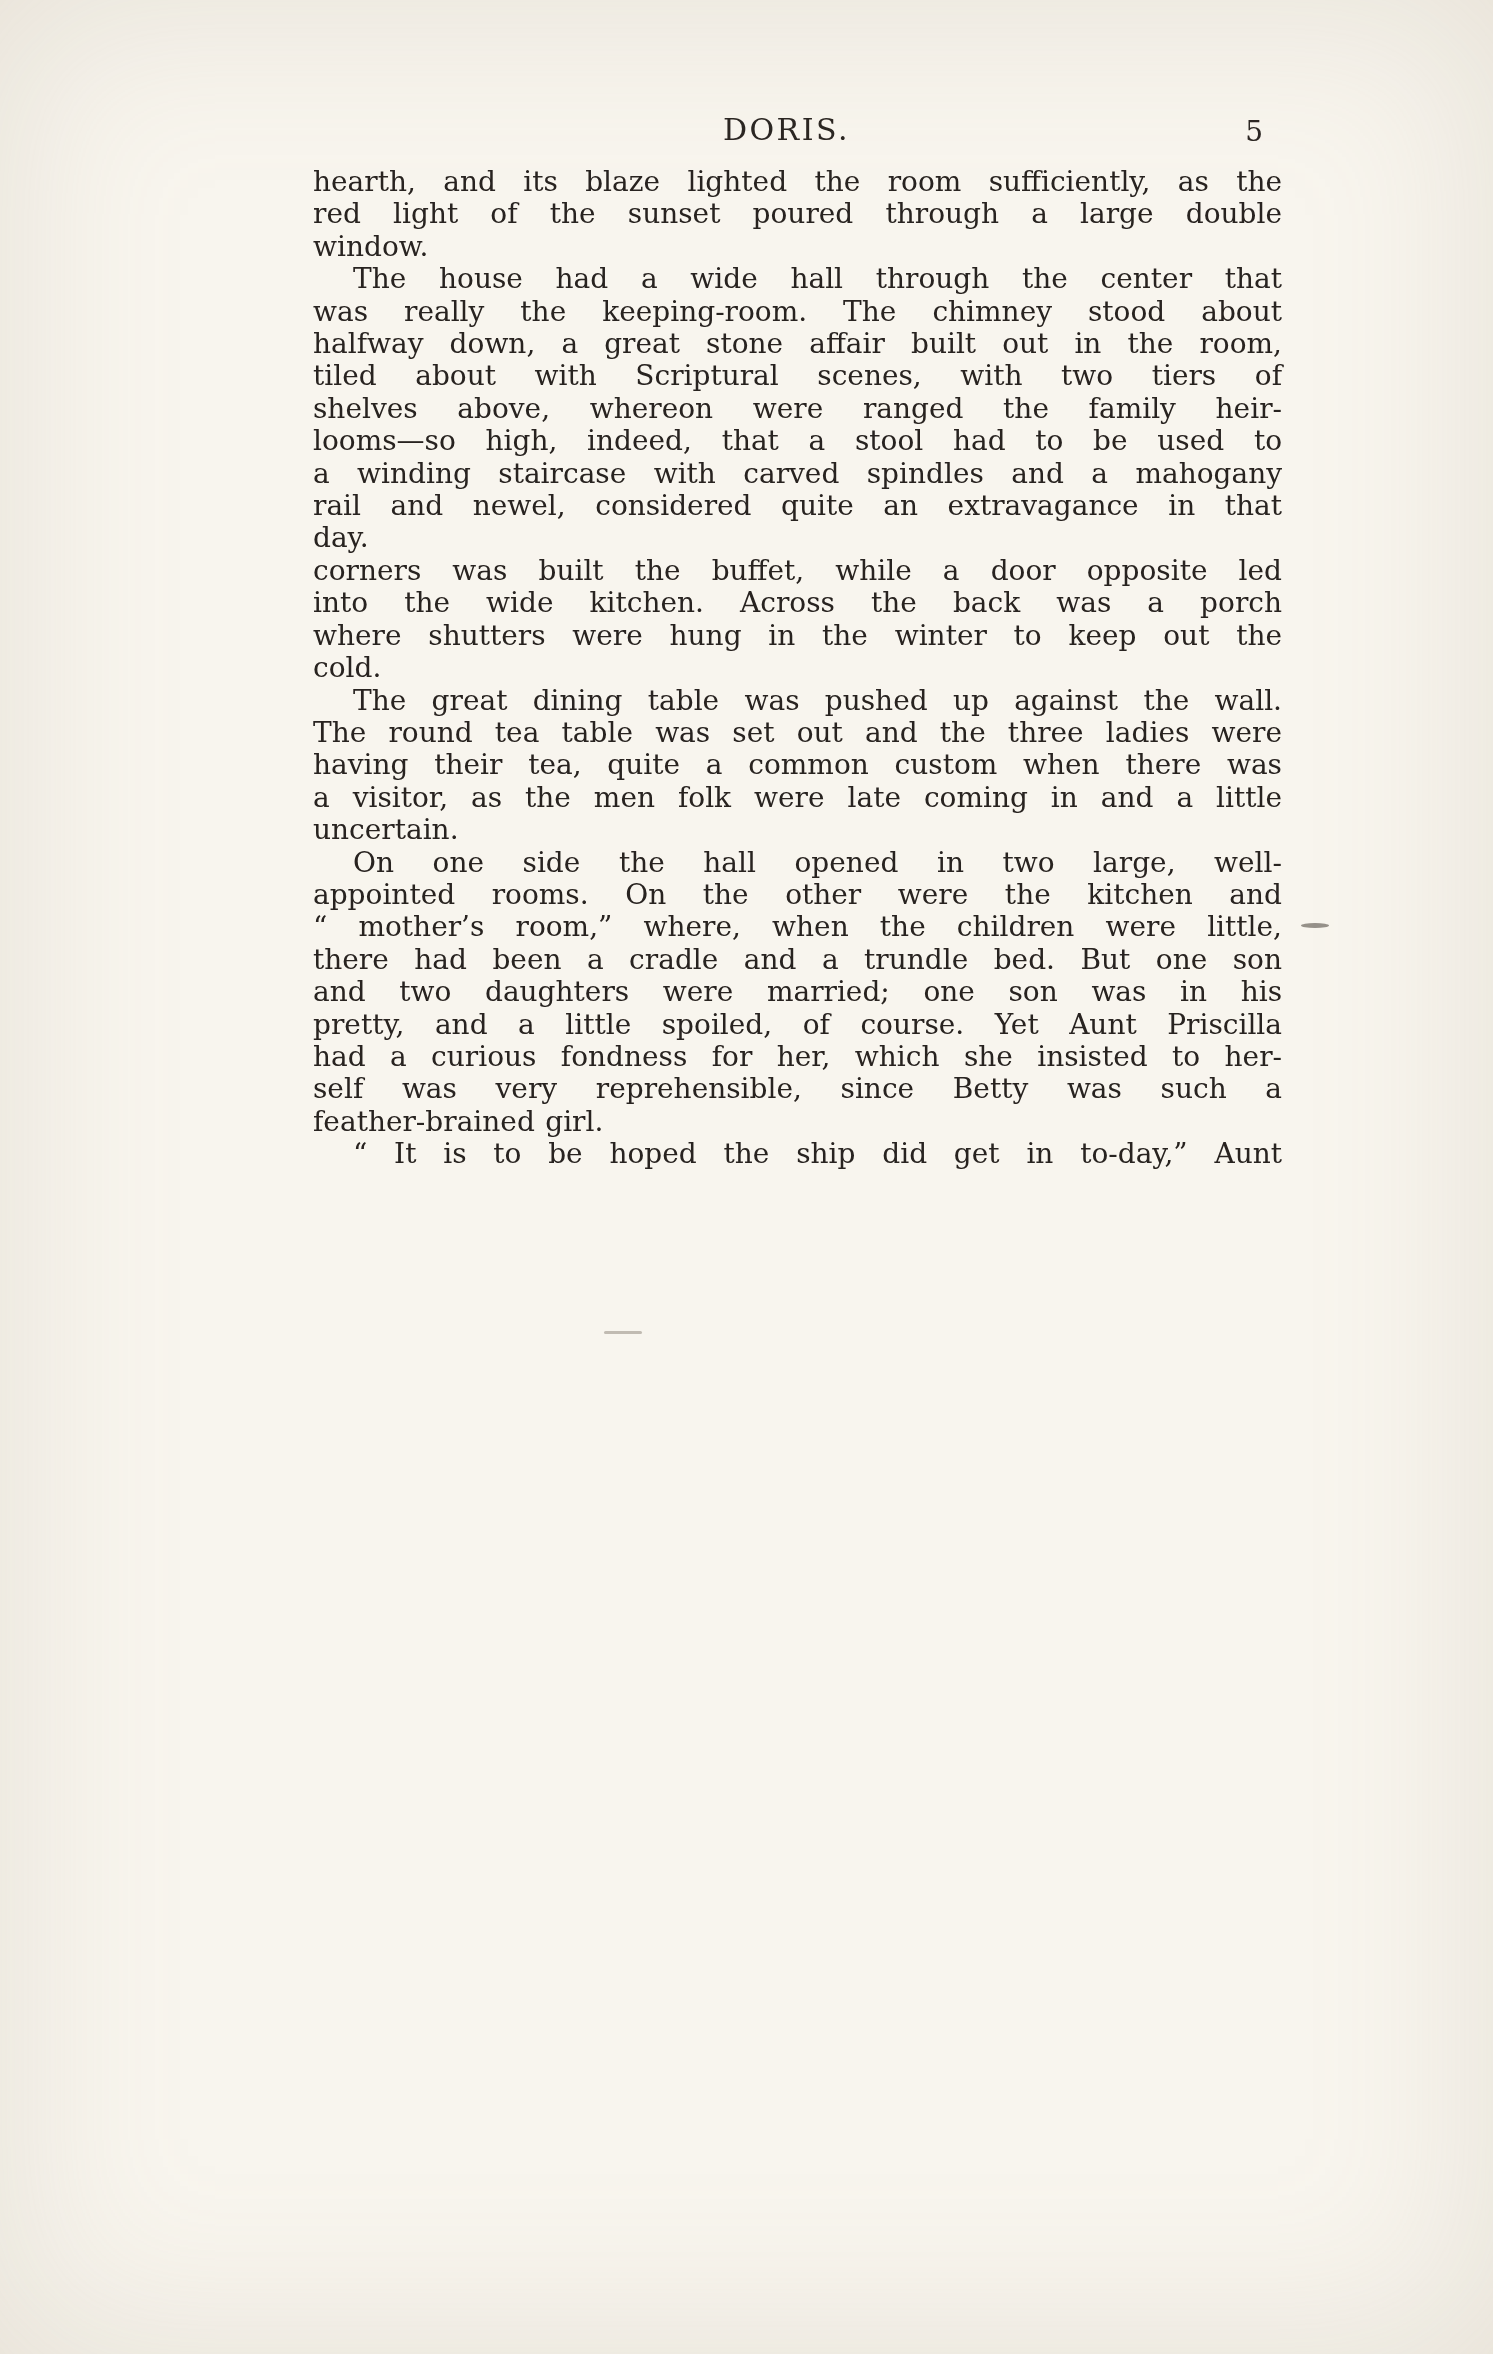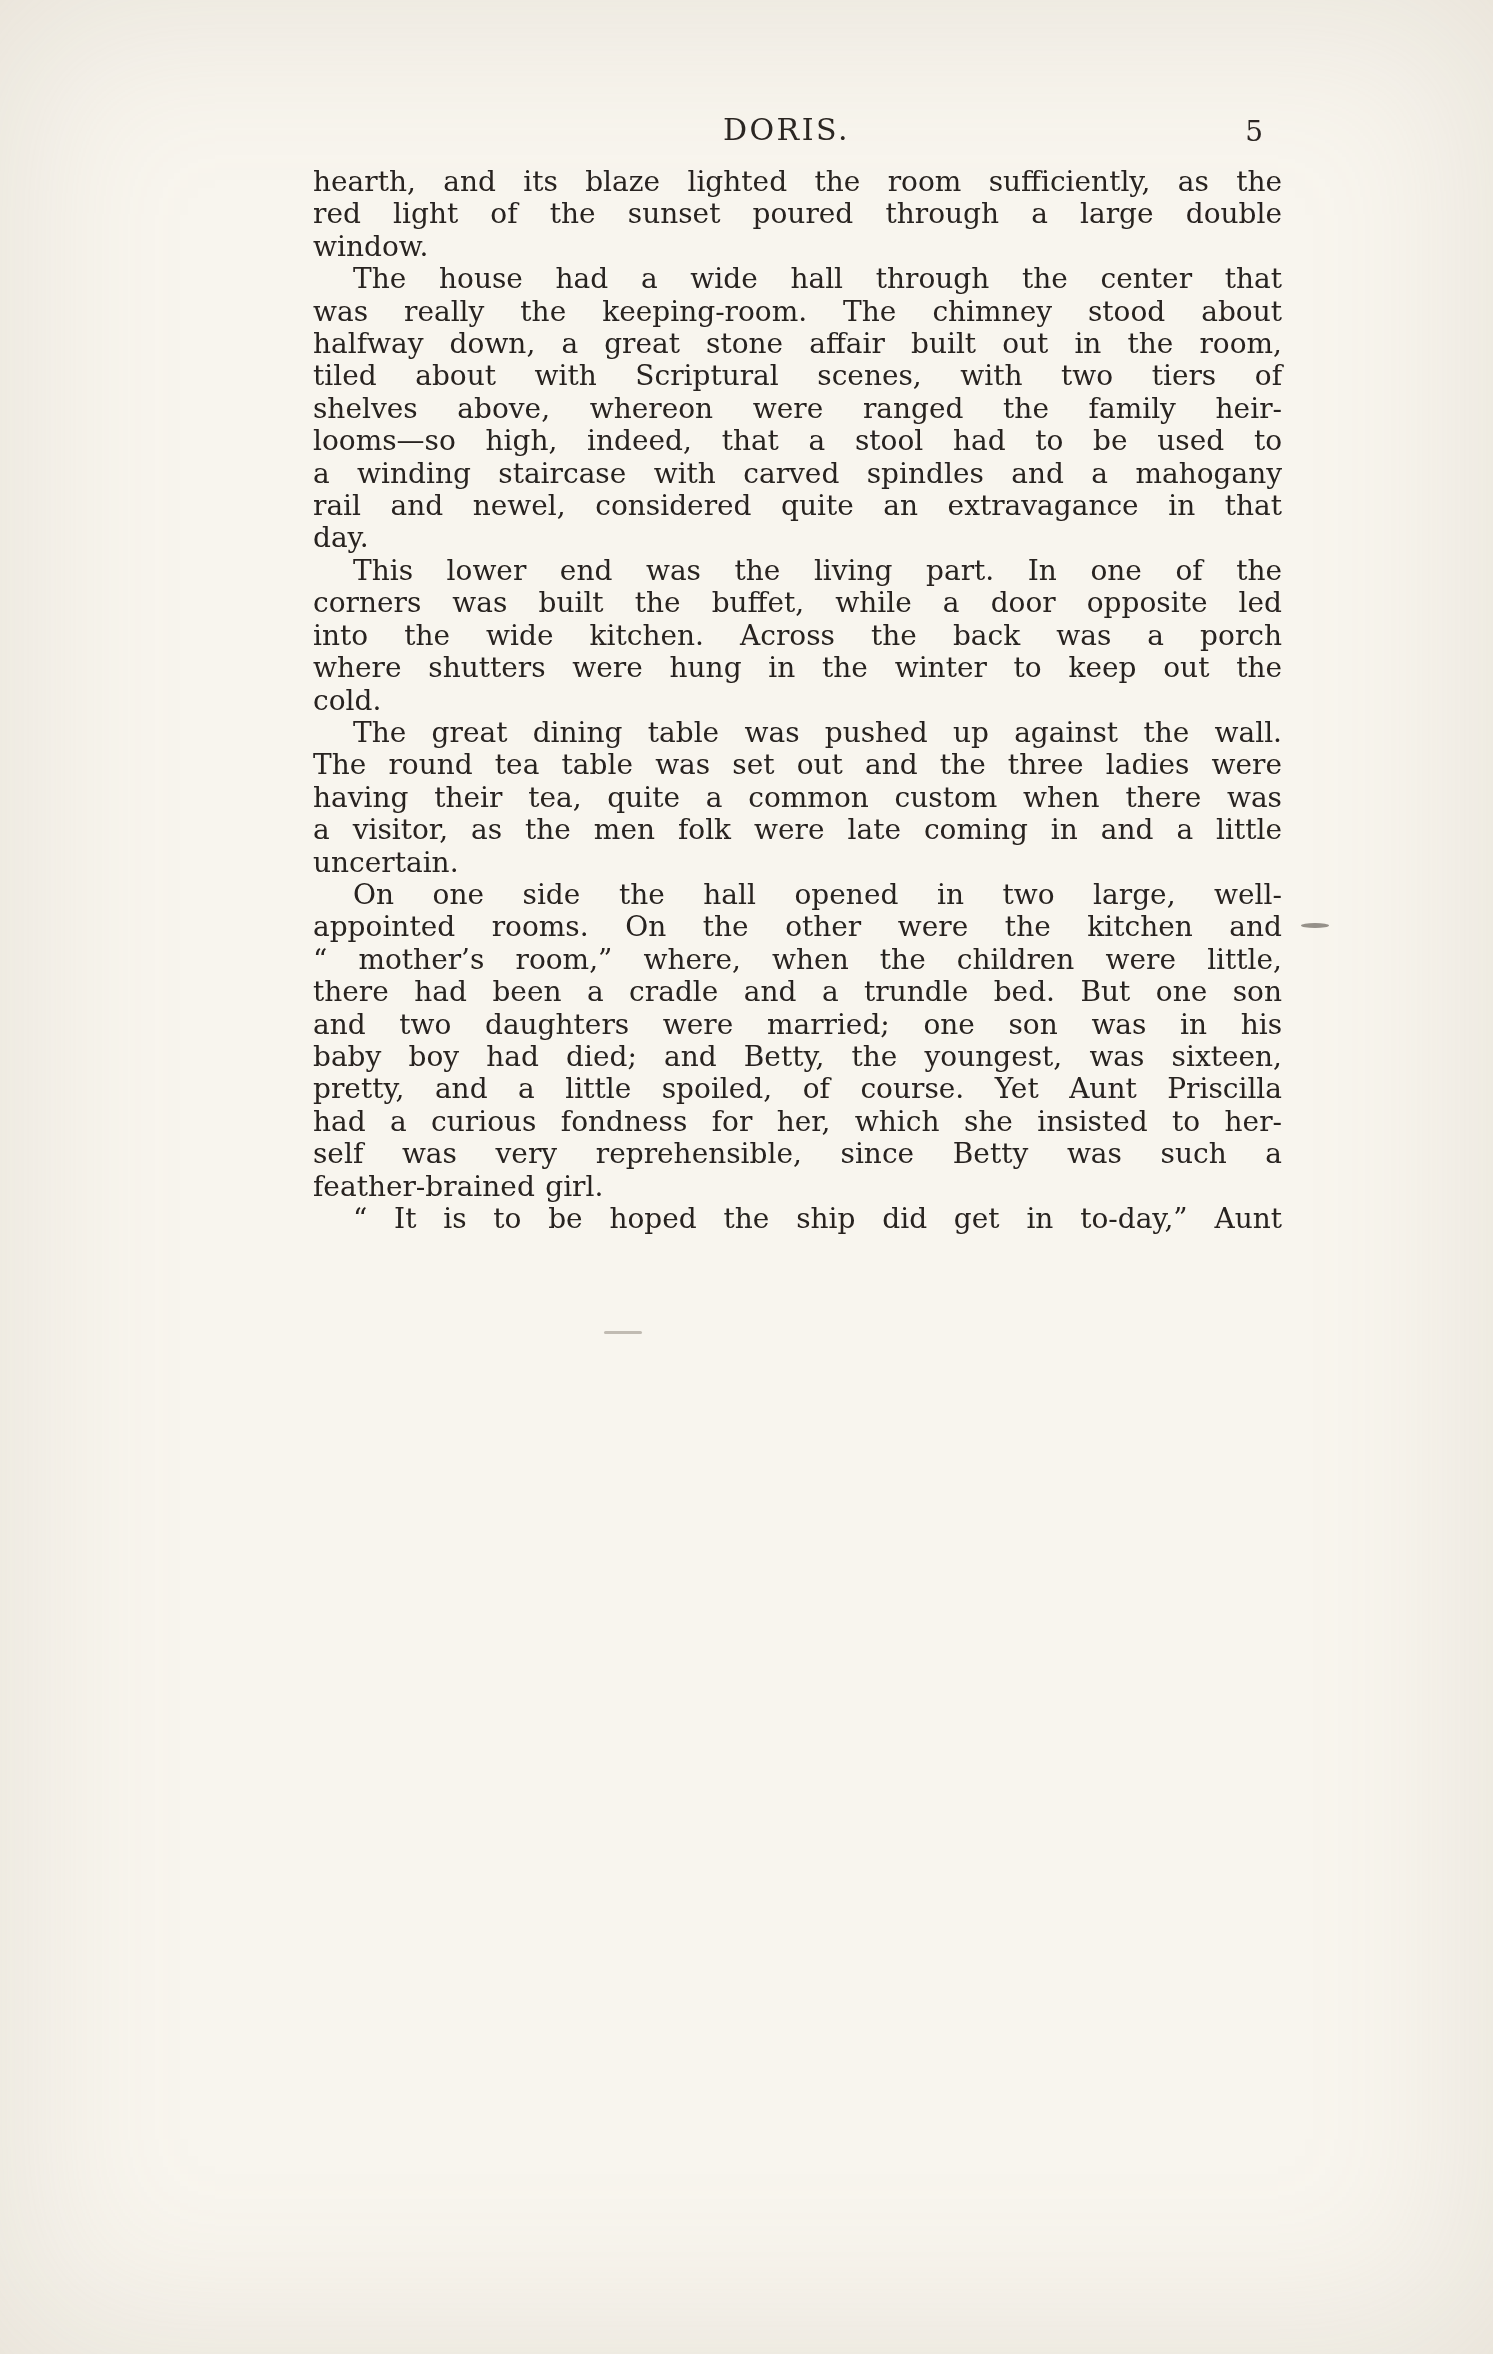--- a/index.html
+++ b/index.html
@@ -101,40 +101,38 @@
         <div class="line">was really the keeping-room. The chimney stood about</div>
         <div class="line">halfway down, a great stone affair built out in the room,</div>
         <div class="line">tiled about with Scriptural scenes, with two tiers of</div>
         <div class="line">shelves above, whereon were ranged the family heir-</div>
         <div class="line">looms—so high, indeed, that a stool had to be used to</div>
         <div class="line">a winding staircase with carved spindles and a mahogany</div>
         <div class="line">rail and newel, considered quite an extravagance in that</div>
         <div class="line last">day.</div>
       </div>
       <div class="paragraph">
-        <div class="line indent">This lower end was the living part. In one of the</div>
         <div class="line">corners was built the buffet, while a door opposite led</div>
         <div class="line">into the wide kitchen. Across the back was a porch</div>
         <div class="line">where shutters were hung in the winter to keep out the</div>
         <div class="line last">cold.</div>
       </div>
       <div class="paragraph">
         <div class="line indent">The great dining table was pushed up against the wall.</div>
         <div class="line">The round tea table was set out and the three ladies were</div>
         <div class="line">having their tea, quite a common custom when there was</div>
         <div class="line">a visitor, as the men folk were late coming in and a little</div>
         <div class="line last">uncertain.</div>
       </div>
       <div class="paragraph">
         <div class="line indent">On one side the hall opened in two large, well-</div>
         <div class="line">appointed rooms. On the other were the kitchen and</div>
         <div class="line">“ mother’s room,” where, when the children were little,</div>
         <div class="line">there had been a cradle and a trundle bed. But one son</div>
         <div class="line">and two daughters were married; one son was in his</div>
-        <div class="line">baby boy had died; and Betty, the youngest, was sixteen,</div>
         <div class="line">pretty, and a little spoiled, of course. Yet Aunt Priscilla</div>
         <div class="line">had a curious fondness for her, which she insisted to her-</div>
         <div class="line">self was very reprehensible, since Betty was such a</div>
         <div class="line last">feather-brained girl.</div>
       </div>
       <div class="paragraph">
         <div class="line indent">“ It is to be hoped the ship did get in to-day,” Aunt</div>
       </div>
     </div>
 

